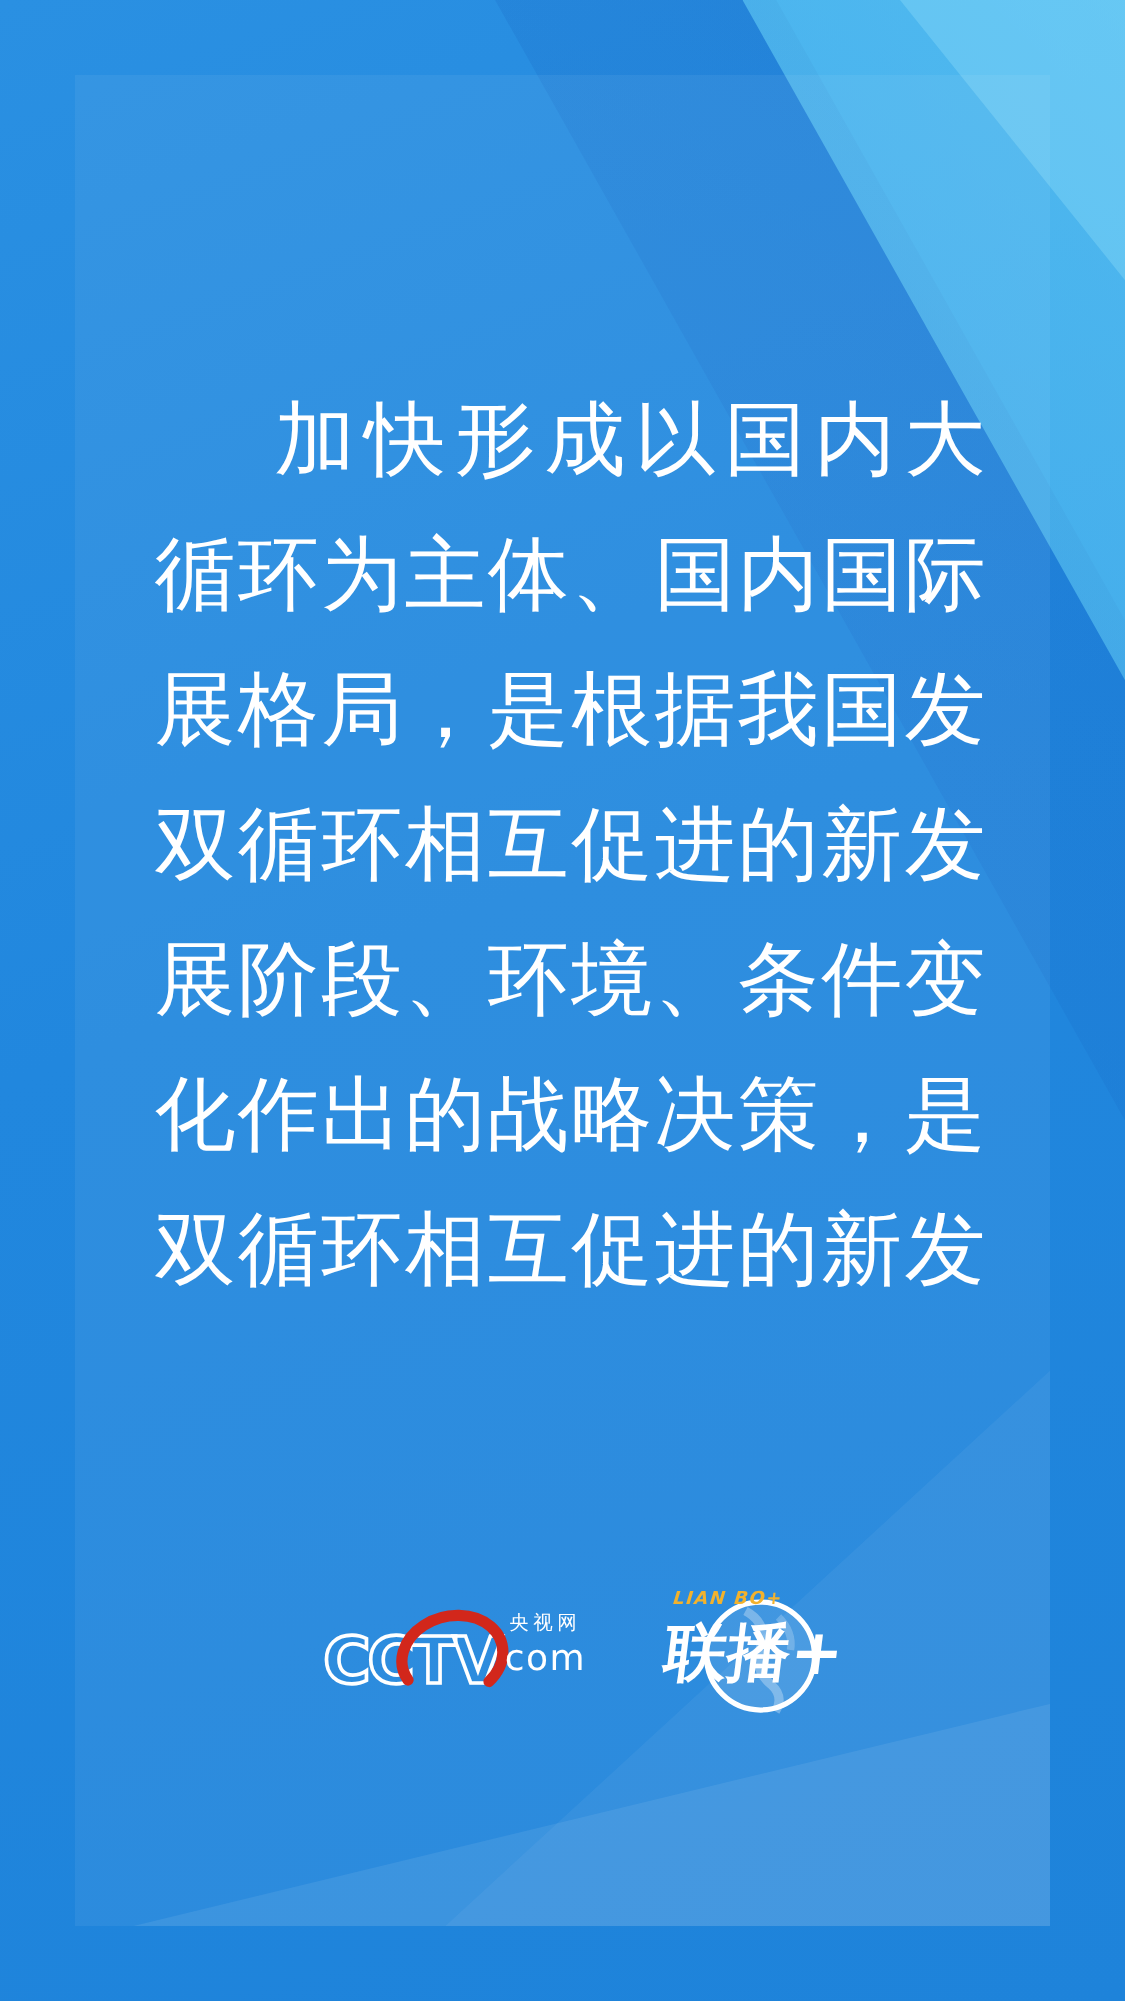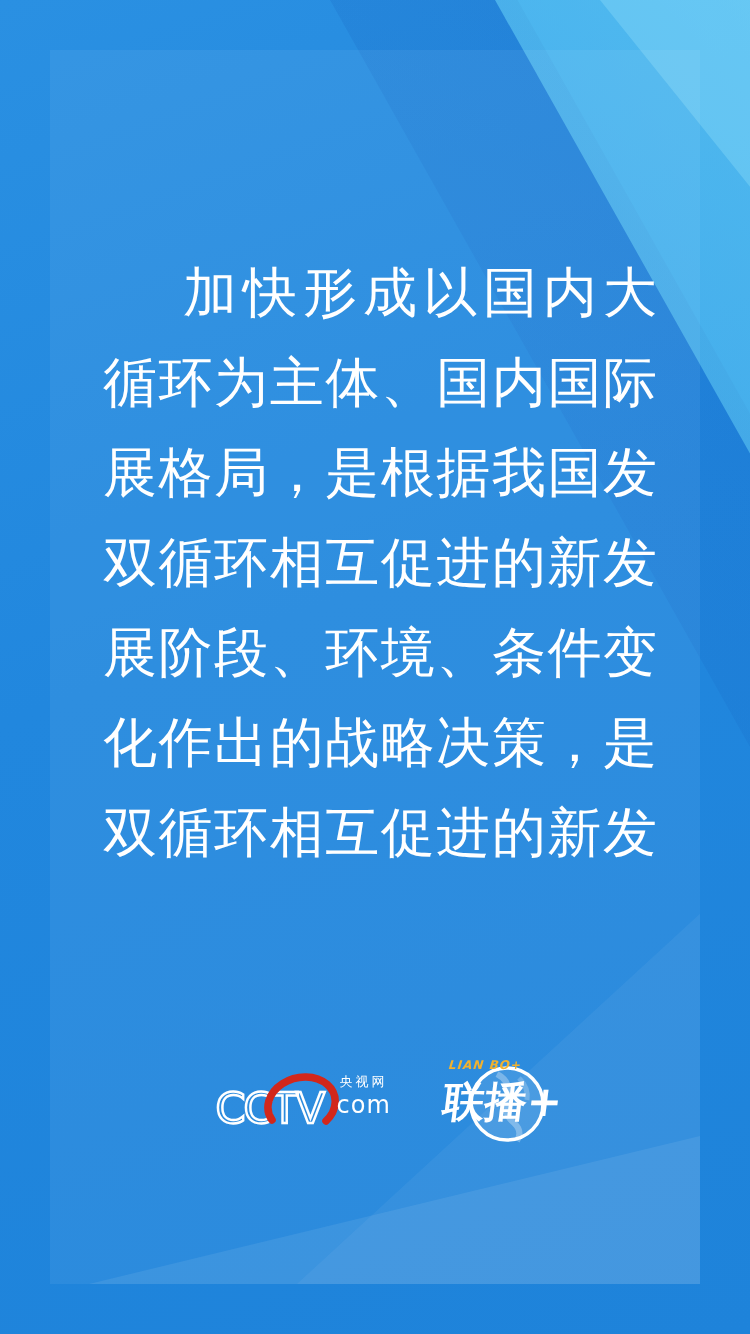--- a/index.html
+++ b/index.html
@@ -52,21 +52,21 @@
 
   
   .footer {
     position:absolute; left:0; top:1008px; width:650px;
     display:flex; justify-content:center; align-items:center; gap:22px;
     transform:translateX(6px);
   }
   .cctv-logo { position:relative; width:205px; height:76px; }
   .cctv-word {
     position:absolute; left:0; bottom:6px;
-    font-size:43px; font-weight:400; letter-spacing:-2px;
+    font-size:43px; font-weight:700; letter-spacing:-2px;
     color:transparent; -webkit-text-stroke:2.4px #ffffff;
   }
   .cctv-swoosh { position:absolute; left:46px; top:0px; }
   .cctv-cn {
     position:absolute; left:124px; top:10px;
     font-size:13px; letter-spacing:3px; color:#ffffff; white-space:nowrap;
   }
   .cctv-com {
     position:absolute; left:121px; top:28px;
     font-size:24px; font-weight:500; letter-spacing:1px; color:#ffffff;

